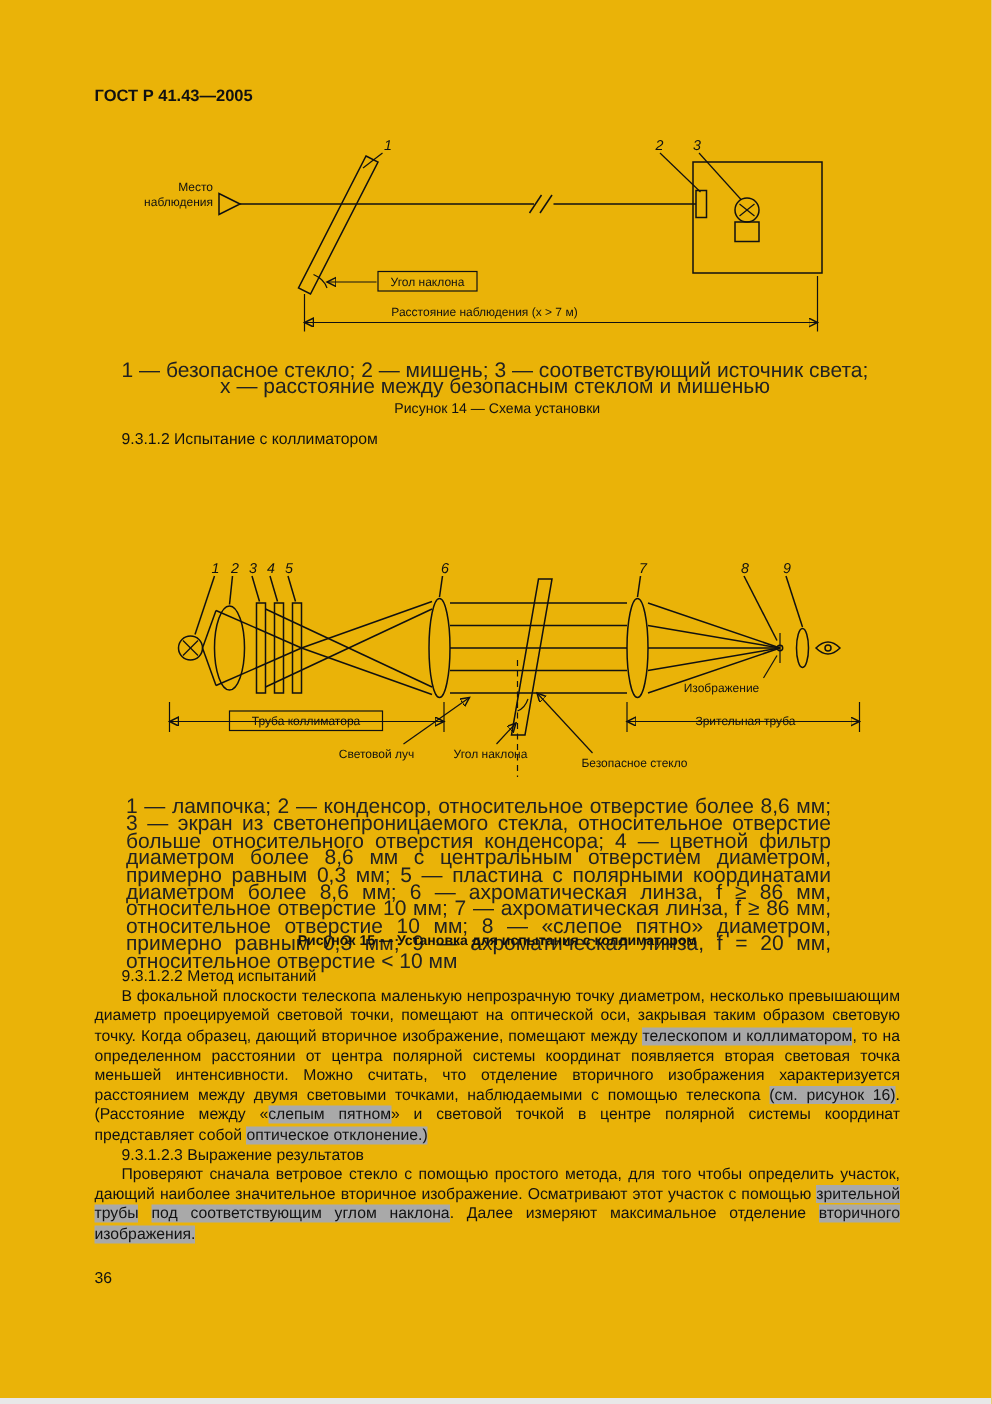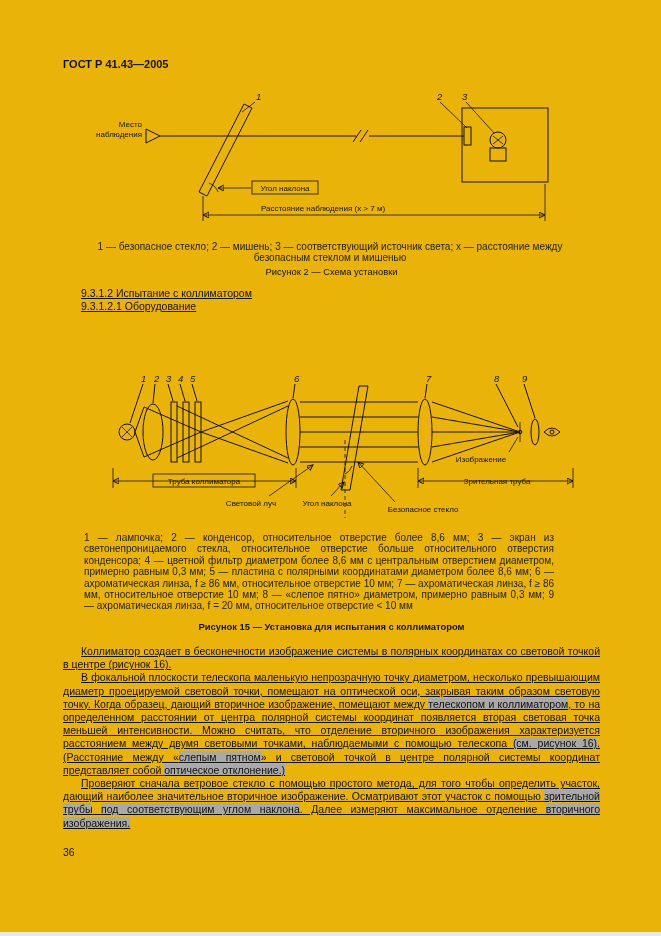--- a/index.html
+++ b/index.html
@@ -3,22 +3,22 @@
 <meta charset="utf-8">
 <style>
   html,body{margin:0;padding:0;background:#e8e8e8;}
   .page{
     position:relative;width:661px;height:932px;background:#eab308;
     font-family:"Liberation Sans",sans-serif;color:#111;overflow:hidden;
     margin:0 auto;
   }
   .gost-header{position:absolute;left:63px;top:58px;font-size:11px;font-weight:bold;}
   .body-text{position:absolute;left:63px;width:537px;font-size:10.5px;line-height:13.2px;text-align:justify;}
-  .body-text p{margin:0;text-indent:18px;text-decoration:underline;}
-  .caption{position:absolute;font-size:10px;line-height:11.4px;color:#222;}
+  .body-text p{margin:0;text-indent:18px;}
+  .caption{position:absolute;font-size:14px;line-height:11.4px;color:#222;}
   .fig-title{position:absolute;left:63px;width:537px;text-align:center;font-size:9.4px;}
   .hl{background:var(--hl,#a9a9a9);}
   .page-num{position:absolute;left:63px;top:846px;font-size:10.5px;text-align:right;}
   svg{position:absolute;}
   .fig14{left:90px;top:88px;}
   .fig15{left:83px;top:370px;}
   .fig14-caption{left:80px;top:241px;width:500px;text-align:center;}
   .fig15-caption{left:84px;top:532px;width:470px;text-align:justify;}
   .fig14-title{top:266px;}
   .fig15-title{top:621px;font-weight:bold;}
@@ -84,25 +84,24 @@
     <g>
       <line x1="113" y1="108" x2="113" y2="133" class="thin"></line>
       <line x1="455" y1="96" x2="455" y2="133" class="thin"></line>
       <line x1="113" y1="127" x2="455" y2="127" class="thin" marker-start="url(#arr14)" marker-end="url(#arr14)"></line>
     </g>
     <rect x="157" y="113" width="152" height="13" class="graylbl" fill="#a9a9a9"></rect>
     <text x="233" y="122.5" text-anchor="middle">Расстояние наблюдения (x &gt; 7 м)</text>
   </svg>
 
   <div class="caption fig14-caption">1 — безопасное стекло; 2 — мишень; 3 — соответствующий источник света; x — расстояние между безопасным стеклом и мишенью</div>
-  <div class="fig-title fig14-title">Рисунок 2 — Схема установки</div>
+  <div class="fig-title fig14-title">Рисунок 14 — Схема установки</div>
 
   <div class="body-text block1">
     <p>9.3.1.2 Испытание с коллиматором</p>
-    <p>9.3.1.2.1 Оборудование</p>
   </div>
 
   <svg class="fig15" width="500" height="158" viewBox="0 0 500 158">
     <defs>
       <pattern id="h15" patternUnits="userSpaceOnUse" width="5" height="5" patternTransform="rotate(45)">
         <line x1="0" y1="0" x2="0" y2="5" stroke="#333" stroke-width="0.9"></line>
       </pattern>
       <marker id="arr15" markerWidth="8" markerHeight="8" refX="6" refY="3" orient="auto-start-reverse" markerUnits="userSpaceOnUse">
         <path d="M0,0 L6,3 L0,6 Z" fill="#111" stroke="none"></path>
       </marker>
@@ -208,19 +207,20 @@
 
     <line x1="312" y1="132" x2="275" y2="92" class="thin" marker-end="url(#arr15)"></line>
     <rect x="296" y="132" width="88" height="13" class="graylbl" fill="#a9a9a9"></rect>
     <text x="340" y="141.5" text-anchor="middle">Безопасное стекло</text>
   </svg>
 
   <div class="caption fig15-caption">1 — лампочка; 2 — конденсор, относительное отверстие более 8,6 мм; 3 — экран из светонепроницаемого стекла, относительное отверстие больше относительного отверстия конденсора; 4 — цветной фильтр диаметром более 8,6 мм с центральным отверстием диаметром, примерно равным 0,3 мм; 5 — пластина с полярными координатами диаметром более 8,6 мм; 6 — ахроматическая линза, f ≥ 86 мм, относительное отверстие 10 мм; 7 — ахроматическая линза, f ≥ 86 мм, относительное отверстие 10 мм; 8 — «слепое пятно» диаметром, примерно равным 0,3 мм; 9 — ахроматическая линза, f = 20 мм, относительное отверстие &lt; 10 мм</div>
   <div class="fig-title fig15-title">Рисунок 15 — Установка для испытания с коллиматором</div>
 
   <div class="body-text block2">
-    <p>Коллиматор создает в бесконечности изображение системы в полярных координатах со световой точкой в центре (рисунок 16).</p>
+    <p>9.3.1.2.2 Метод испытаний</p>
     <p><span>В фокальной плоскости телескопа маленькую непрозрачную точку диаметром, несколько превышающим диаметр проецируемой световой точки, помещают на оптической оси, закрывая таким образом световую точку. Когда образец, дающий вторичное изображение, помещают между </span><span class="hl">телескопом и коллиматором</span><span>, то на определенном расстоянии от центра полярной системы координат появляется вторая световая точка меньшей интенсивности. Можно считать, что отделение вторичного изображения характеризуется расстоянием между двумя световыми точками, наблюдаемыми с помощью телескопа </span><span class="hl">(см. рисунок 16)</span><span>. (Расстояние между «</span><span class="hl">слепым пятном</span><span>» и световой точкой в центре полярной системы координат представляет собой </span><span class="hl">оптическое отклонение.)</span></p>
+    <p>9.3.1.2.3 Выражение результатов</p>
     <p><span>Проверяют сначала ветровое стекло с помощью простого метода, для того чтобы определить участок, дающий наиболее значительное вторичное изображение. Осматривают этот участок с помощью </span><span class="hl">зрительной трубы</span><span> </span><span class="hl">под соответствующим углом наклона</span><span>. Далее измеряют максимальное отделение </span><span class="hl">вторичного изображения.</span></p>
   </div>
 
   <div class="page-num">36</div>
 </div>
 
 </body></html>

